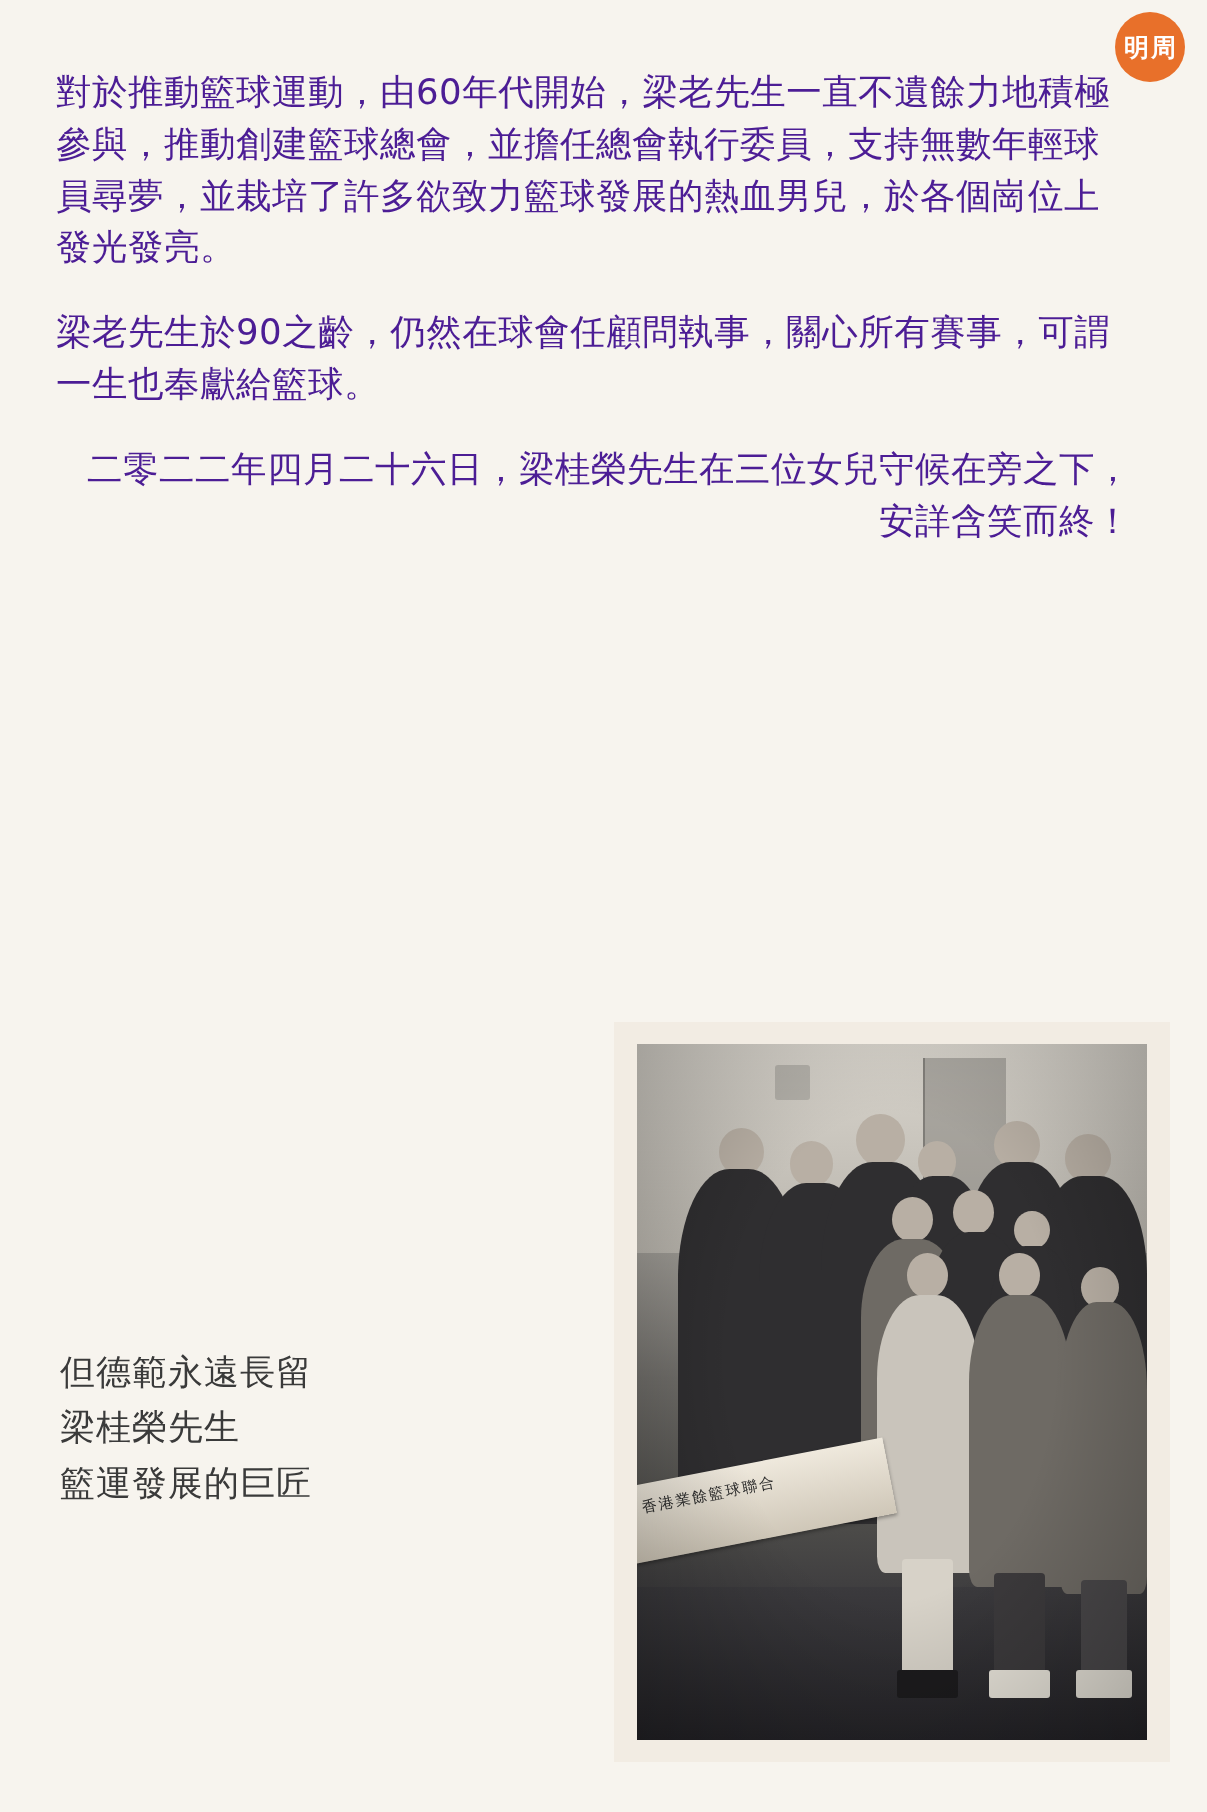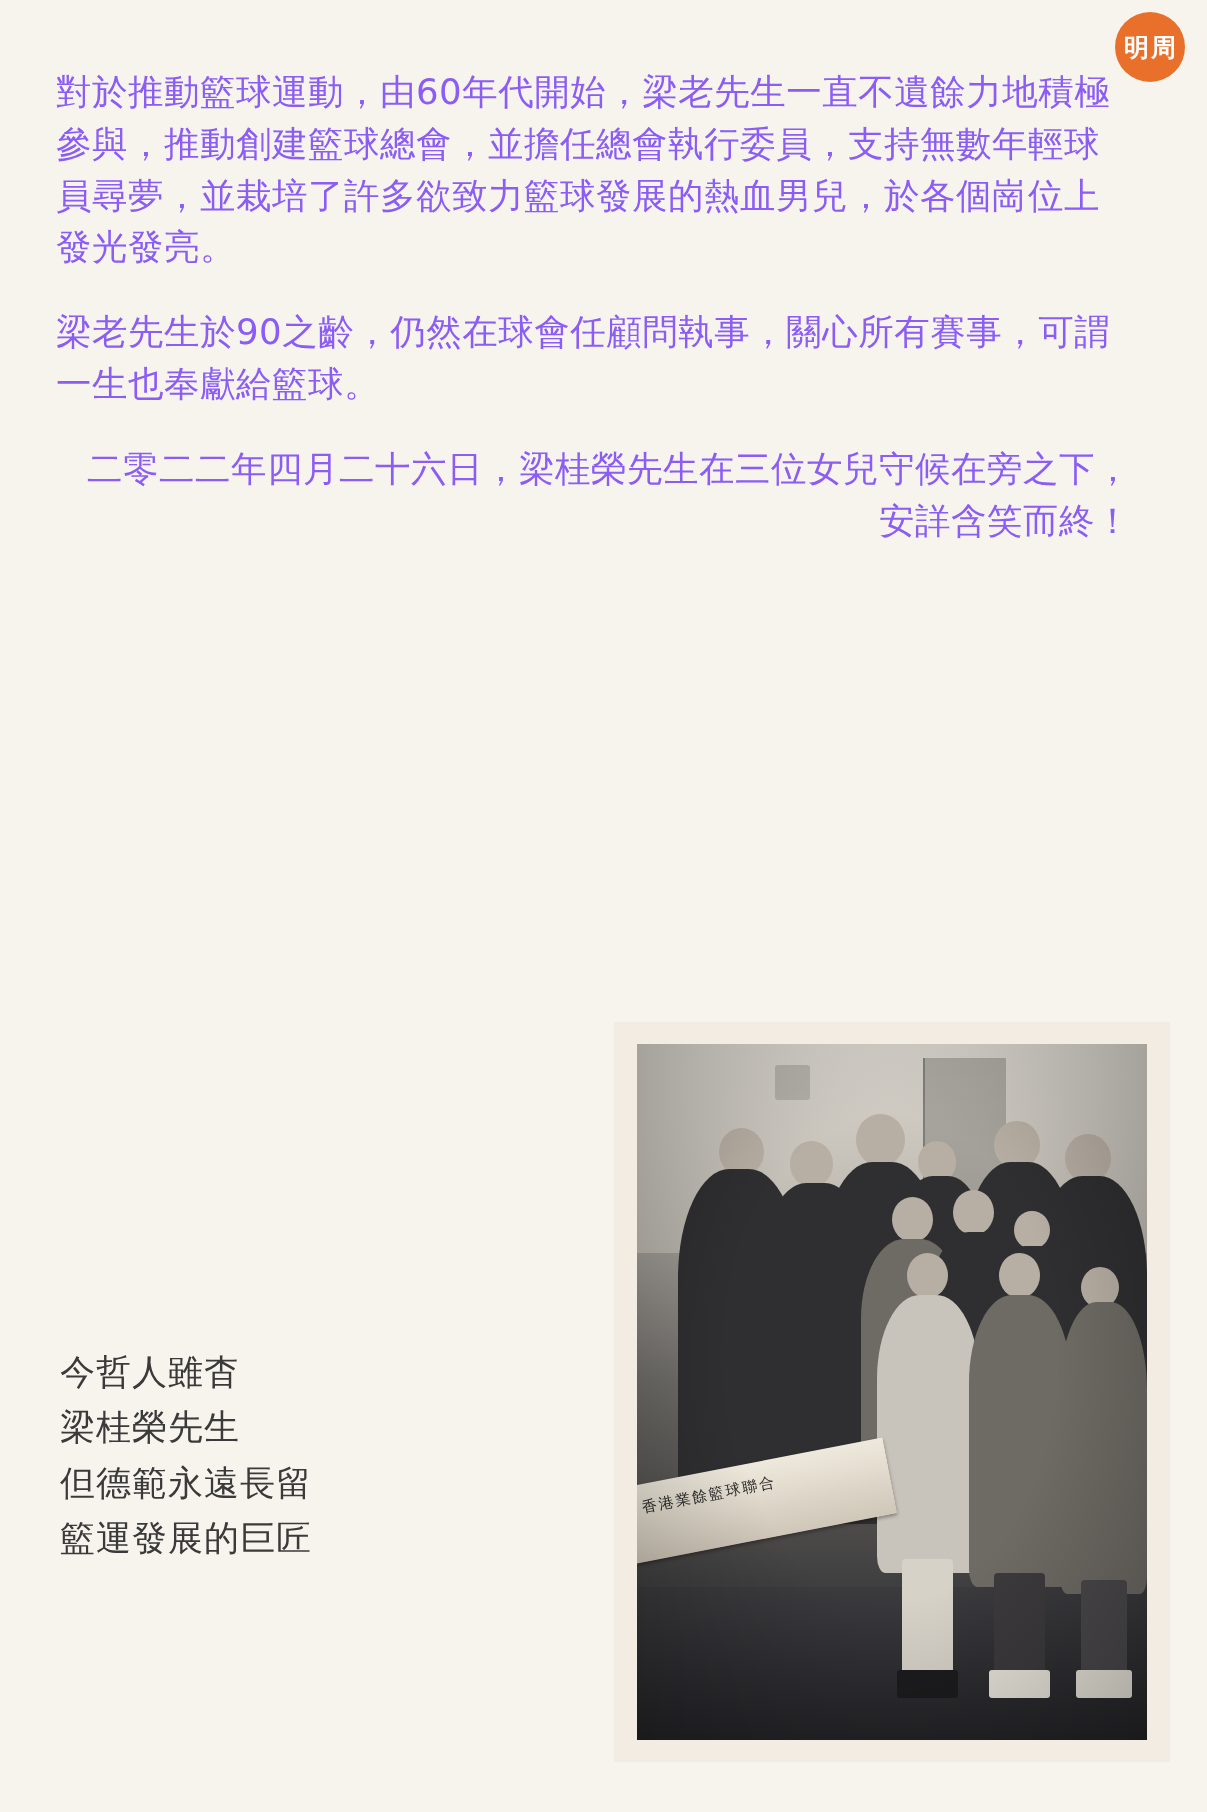--- a/index.html
+++ b/index.html
@@ -53,21 +53,21 @@
   .article {
     position: absolute;
     top: 66px;
     left: 56px;
     width: 1075px;
   }
   .para {
     font-size: 35.5px;
     line-height: 1.46;
     letter-spacing: 0.5px;
-    color: #8b5cf6;
+    color: #4c1d95;
     margin: 0 0 33px 0;
     font-family: "DejaVu Sans", "Liberation Sans", sans-serif;
     font-weight: 400;
     text-align: left;
   }
   .para:last-child { margin-bottom: 0; text-align: right; }
 
   
   .verse {
     position: absolute;
@@ -200,23 +200,22 @@
   </div>
 </div>
 
 <div class="article">
   <p class="para">對於推動籃球運動，由60年代開始，梁老先生一直不遺餘力地積極參與，推動創建籃球總會，並擔任總會執行委員，支持無數年輕球員尋夢，並栽培了許多欲致力籃球發展的熱血男兒，於各個崗位上發光發亮。</p>
   <p class="para">梁老先生於90之齡，仍然在球會任顧問執事，關心所有賽事，可謂一生也奉獻給籃球。</p>
   <p class="para">二零二二年四月二十六日，梁桂榮先生在三位女兒守候在旁之下，安詳含笑而終！</p>
 </div>
 
 <div class="verse">
-  <div class="verse-line">今哲人雖杳</div>
+  <div class="verse-line">但德範永遠長留</div>
   <div class="verse-line">梁桂榮先生</div>
-  <div class="verse-line">但德範永遠長留</div>
   <div class="verse-line">籃運發展的巨匠</div>
 </div>
 
 <div class="photo-frame">
   <div class="photo">
     <div class="photo-bg"></div>
     <div class="wall"></div>
     <div class="wall-door"></div>
     <div class="wall-lamp"></div>
     <div class="floor"></div>

